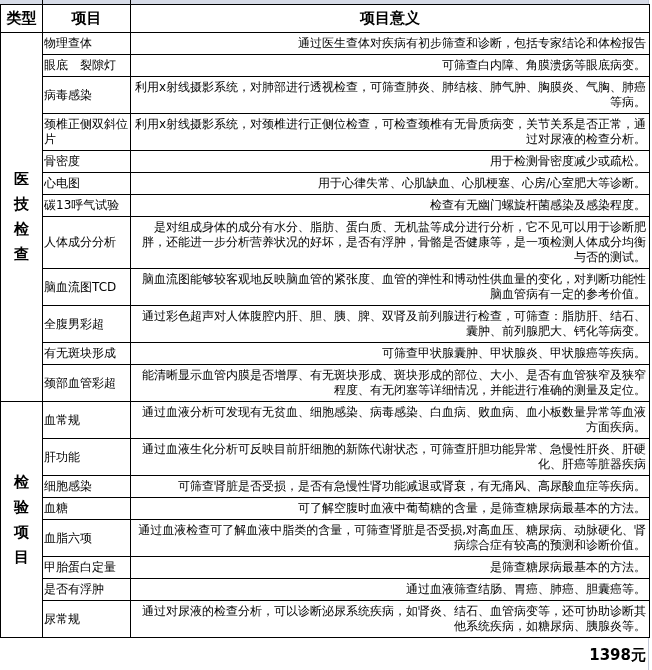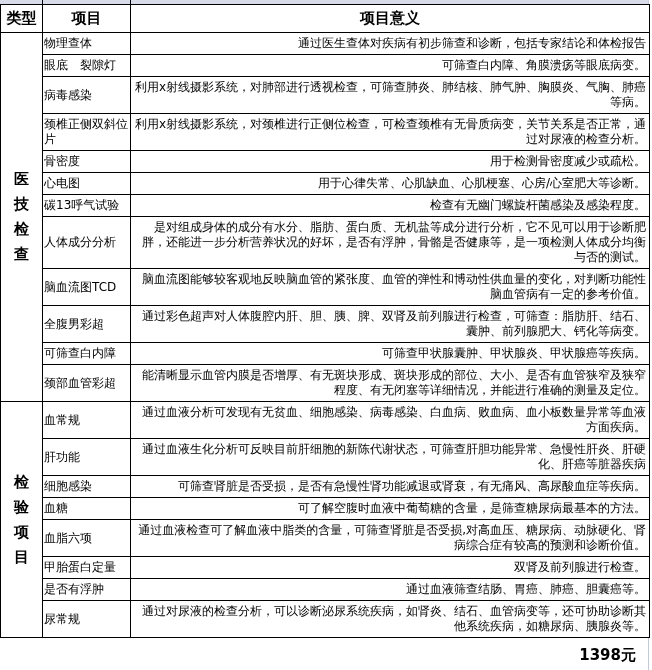--- a/index.html
+++ b/index.html
@@ -36,21 +36,21 @@
   td { font-size:12px; line-height:15px; }
   td.item { text-align:left; padding:3px 1px; }
   td.meaning { text-align:right; padding:3px 3px; }
   td.group { text-align:center; padding:0; }
   .vlabel {
     width:16px; margin:0 auto; word-break:break-all;
     font-size:15px; font-weight:bold; line-height:25px; text-align:center;
   }
   
   .price {
-    position:absolute; top:646px; right:16px;
+    position:absolute; top:646px; right:6px;
     font-size:15px; font-weight:bold; line-height:18px;
   }
 </style>
 </head>
 <body>
 
 <div class="screen">
 
   <div class="sliver-top" style="background: rgb(215, 220, 232);">
     <div class="tick tick-a"></div>
@@ -110,21 +110,21 @@
       </tr>
       <tr>
         <td class="item">脑血流图TCD</td>
         <td class="meaning">脑血流图能够较客观地反映脑血管的紧张度、血管的弹性和博动性供血量的变化，对判断功能性脑血管病有一定的参考价值。</td>
       </tr>
       <tr>
         <td class="item">全腹男彩超</td>
         <td class="meaning">通过彩色超声对人体腹腔内肝、胆、胰、脾、双肾及前列腺进行检查，可筛查：脂肪肝、结石、囊肿、前列腺肥大、钙化等病变。</td>
       </tr>
       <tr>
-        <td class="item">可筛查白内障</td>
+        <td class="item">有无斑块形成</td>
         <td class="meaning">可筛查甲状腺囊肿、甲状腺炎、甲状腺癌等疾病。</td>
       </tr>
       <tr>
         <td class="item">颈部血管彩超</td>
         <td class="meaning">能清晰显示血管内膜是否增厚、有无斑块形成、斑块形成的部位、大小、是否有血管狭窄及狭窄程度、有无闭塞等详细情况，并能进行准确的测量及定位。</td>
       </tr>
 
       <tr>
         <td class="group" rowspan="8">
           <div class="vlabel">检验项目</div>
@@ -143,21 +143,21 @@
       <tr>
         <td class="item">血糖</td>
         <td class="meaning">可了解空腹时血液中葡萄糖的含量，是筛查糖尿病最基本的方法。</td>
       </tr>
       <tr>
         <td class="item">血脂六项</td>
         <td class="meaning">通过血液检查可了解血液中脂类的含量，可筛查肾脏是否受损,对高血压、糖尿病、动脉硬化、肾病综合症有较高的预测和诊断价值。</td>
       </tr>
       <tr>
         <td class="item">甲胎蛋白定量</td>
-        <td class="meaning">双肾及前列腺进行检查。</td>
+        <td class="meaning">是筛查糖尿病最基本的方法。</td>
       </tr>
       <tr>
         <td class="item">是否有浮肿</td>
         <td class="meaning">通过血液筛查结肠、胃癌、肺癌、胆囊癌等。</td>
       </tr>
       <tr>
         <td class="item">尿常规</td>
         <td class="meaning">通过对尿液的检查分析，可以诊断泌尿系统疾病，如肾炎、结石、血管病变等，还可协助诊断其他系统疾病，如糖尿病、胰腺炎等。</td>
       </tr>
     </tbody>

